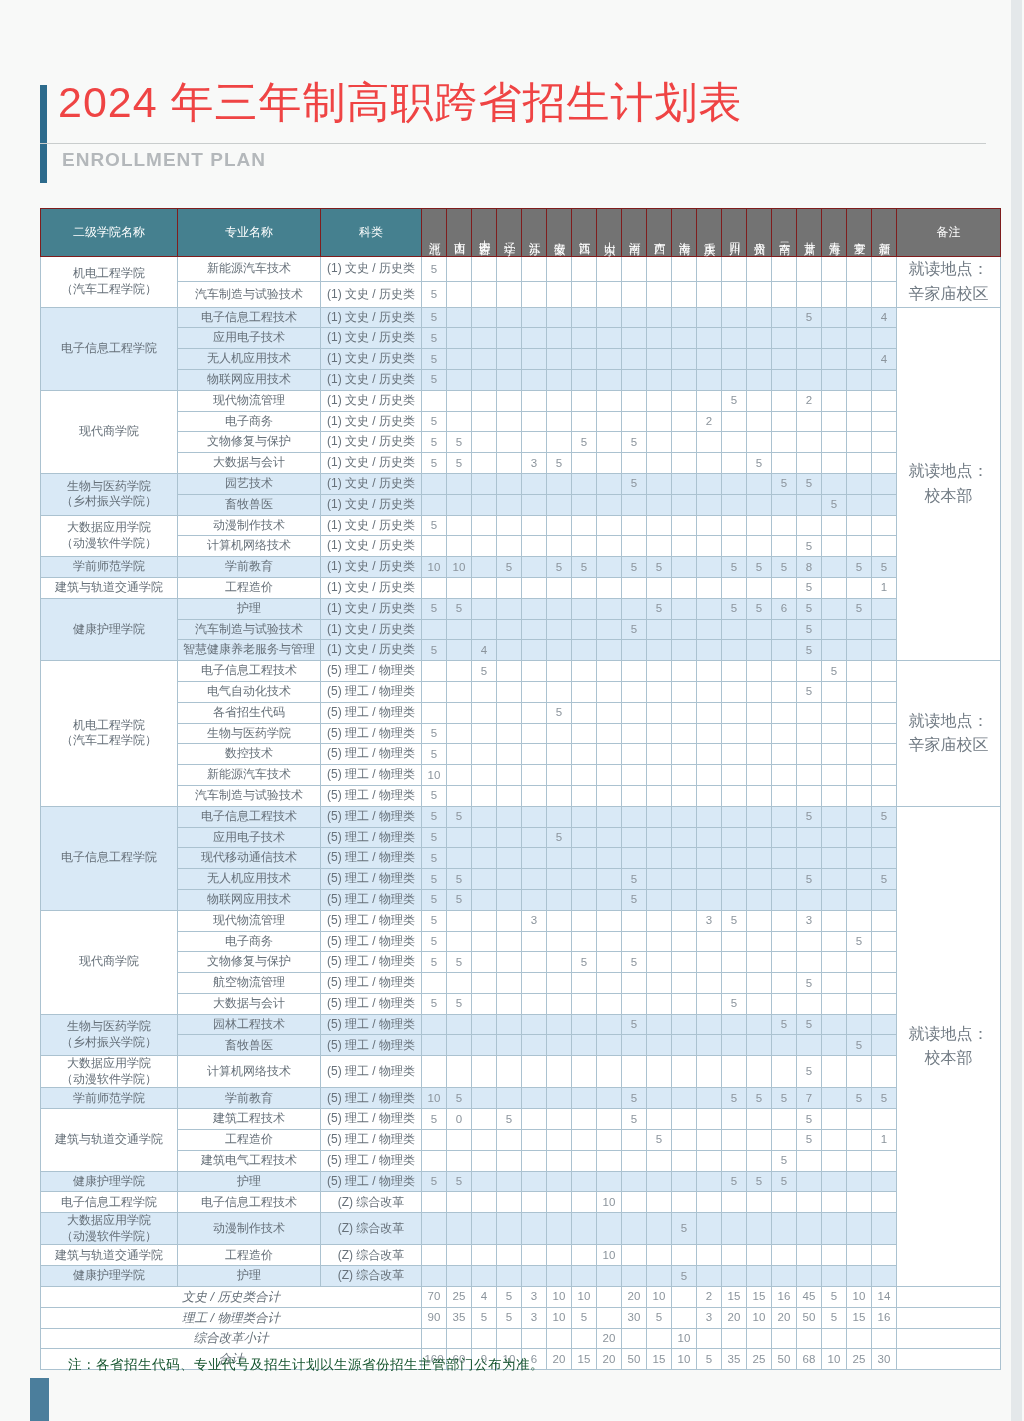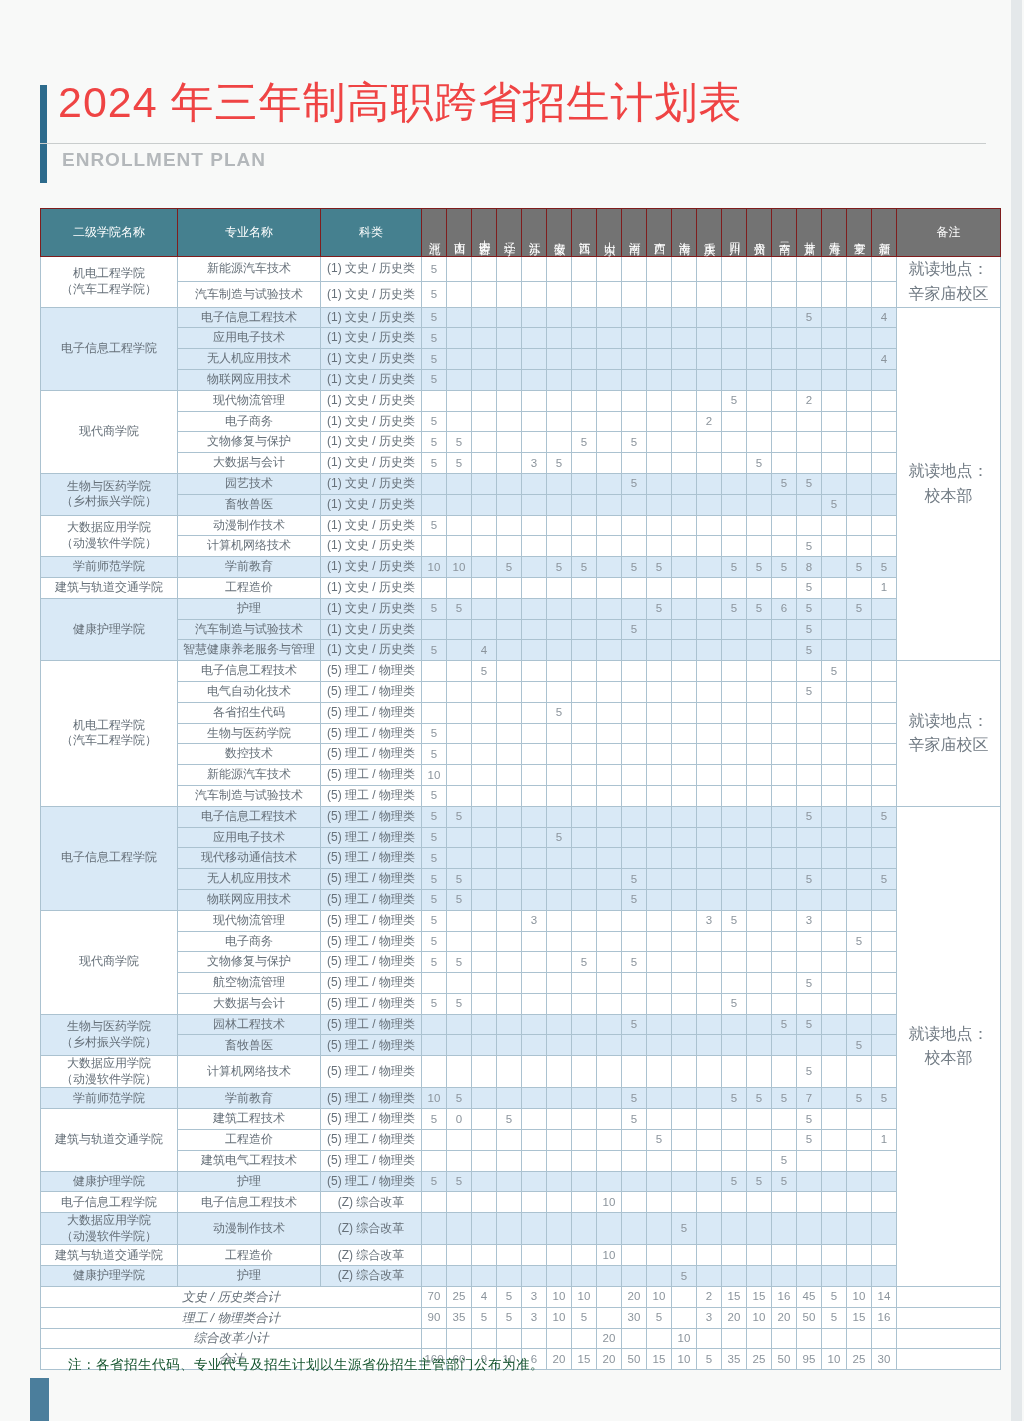--- a/index.html
+++ b/index.html
@@ -1310,21 +1310,21 @@
           <td class="num">20</td>
           <td class="num">15</td>
           <td class="num">20</td>
           <td class="num">50</td>
           <td class="num">15</td>
           <td class="num">10</td>
           <td class="num">5</td>
           <td class="num">35</td>
           <td class="num">25</td>
           <td class="num">50</td>
-          <td class="num">95</td>
+          <td class="num">68</td>
           <td class="num">10</td>
           <td class="num">25</td>
           <td class="num">30</td>
           <td class="remark-empty"></td>
         </tr>
       </tbody>
     </table>
   <p class="note">注：各省招生代码、专业代号及招生计划以生源省份招生主管部门公布为准。</p>
   <div class="corner"></div>
 </div>

